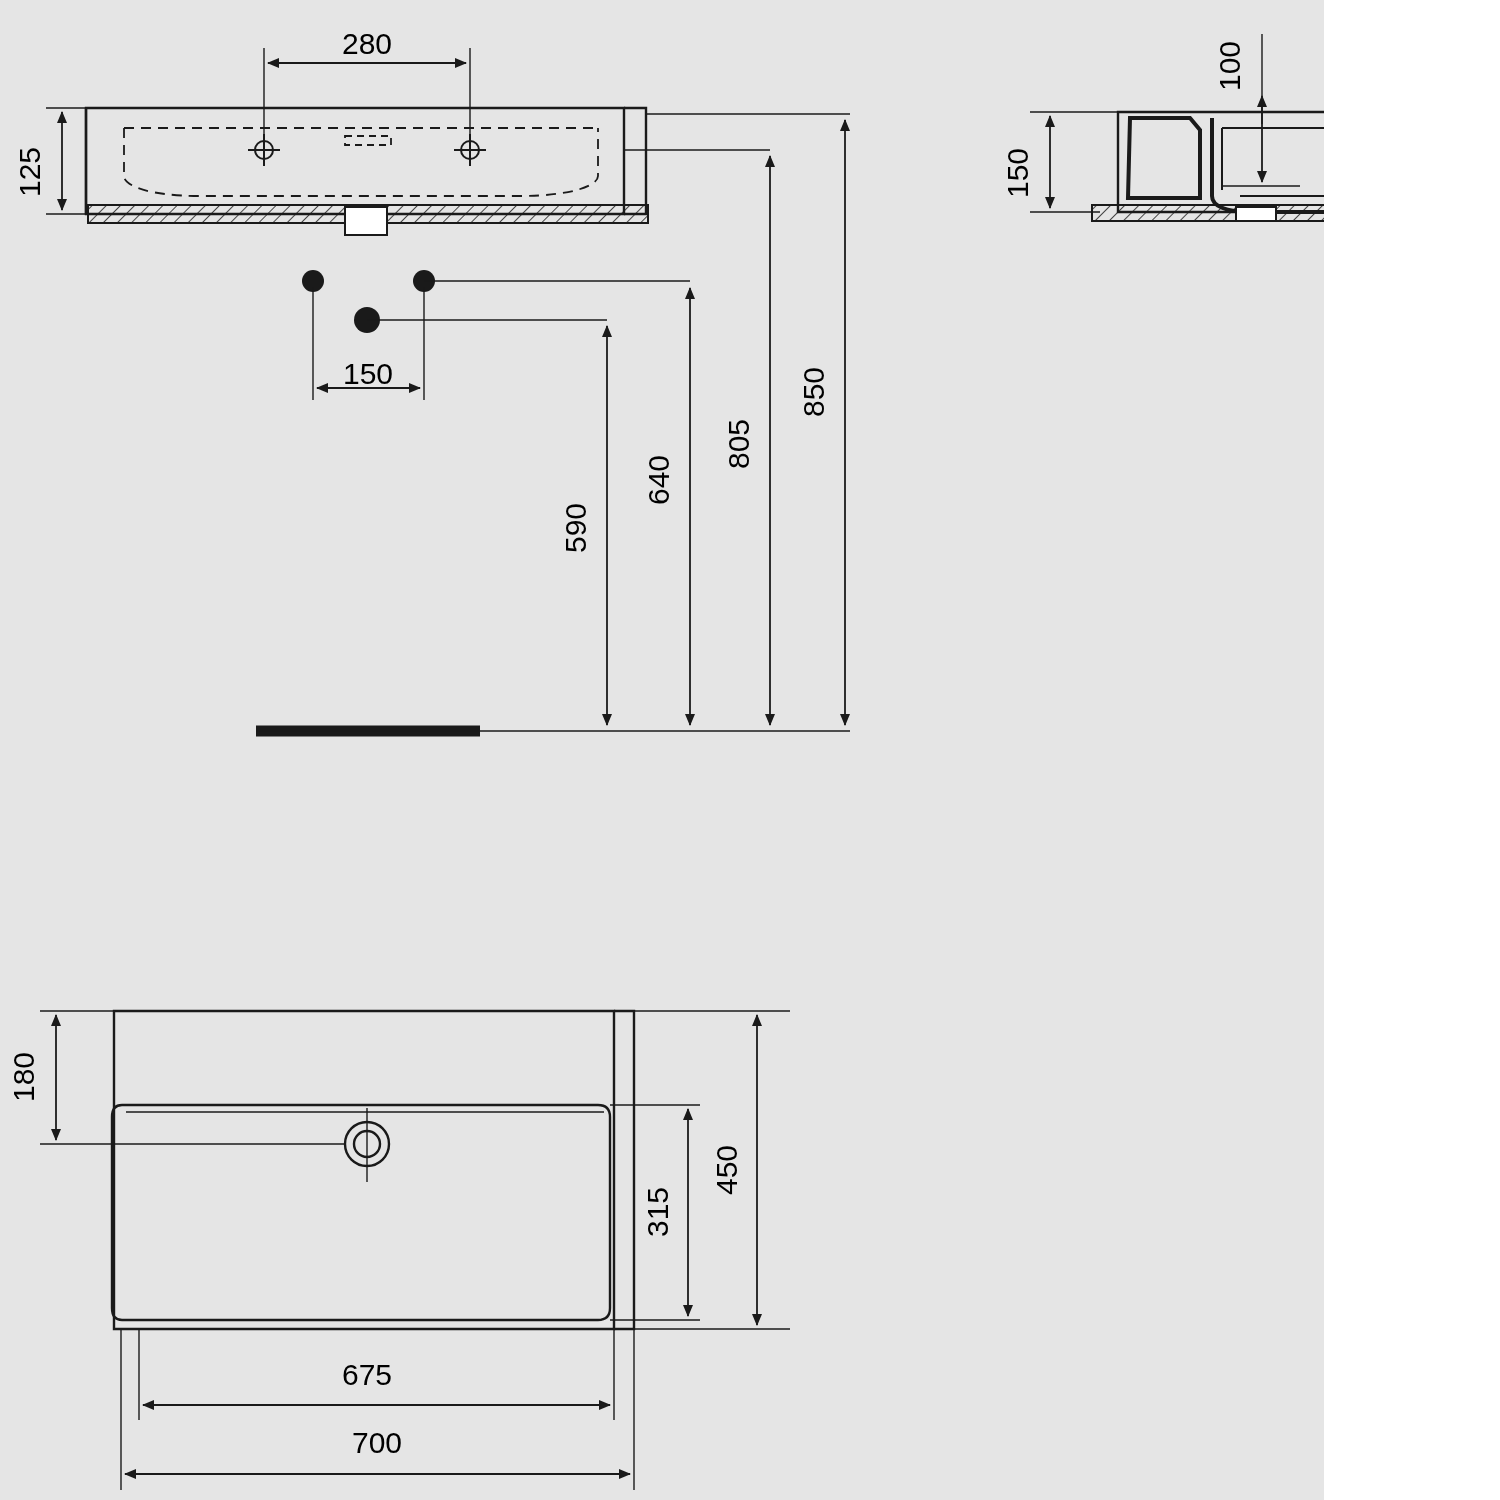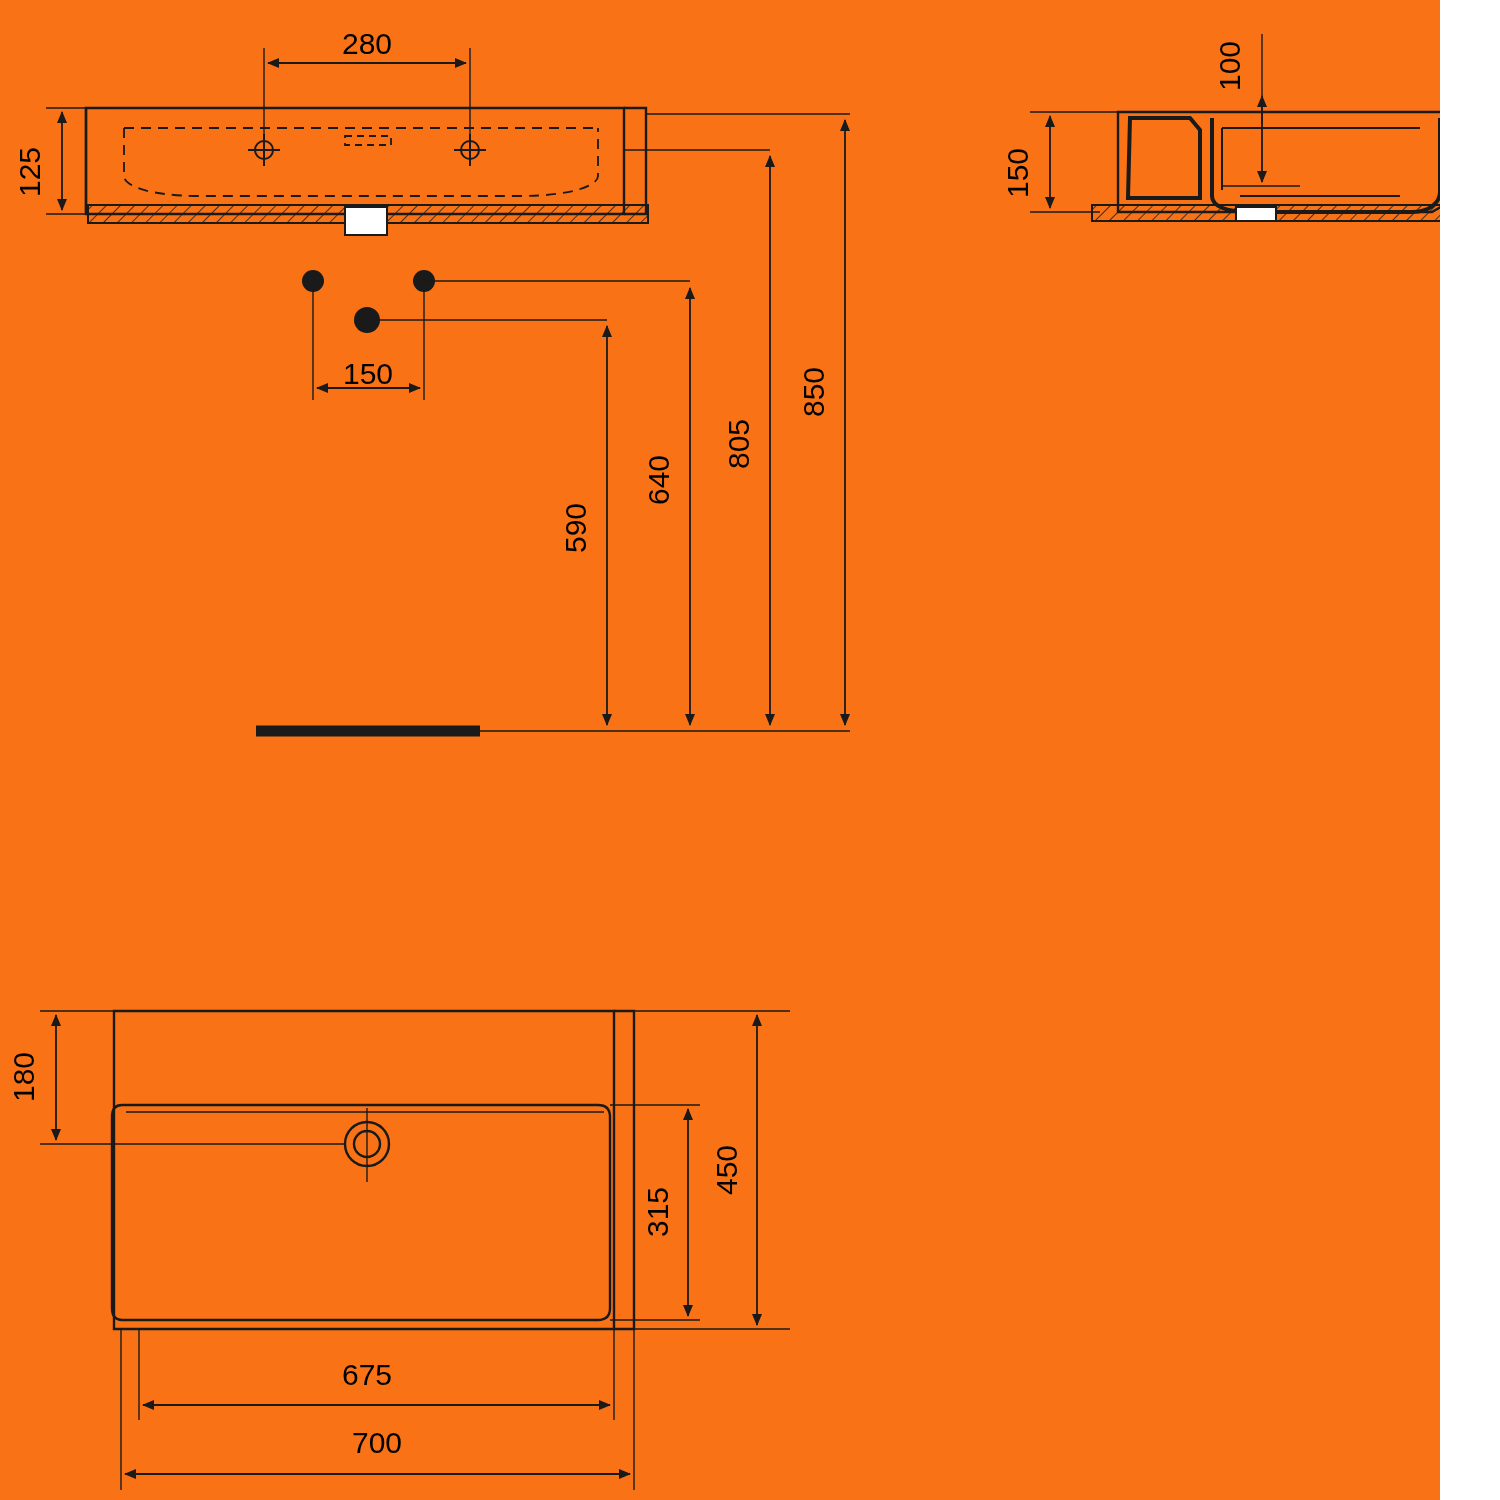--- a/index.html
+++ b/index.html
@@ -5,23 +5,23 @@
   html, body {
     margin: 0;
     padding: 0;
     background: #ffffff;
   }
   body {
     font-family: "Liberation Sans", sans-serif;
   }
   #sheet {
     position: relative;
-    width: 1440px;
+    width: 1324px;
     height: 1500px;
-    background: #f97316;
+    background: #e5e5e5;
     overflow: hidden;
   }
   #sheet svg {
     position: absolute;
     left: 0;
     top: 0;
   }
   .dim-text {
     font-family: "Liberation Sans", sans-serif;
     font-size: 30px;

